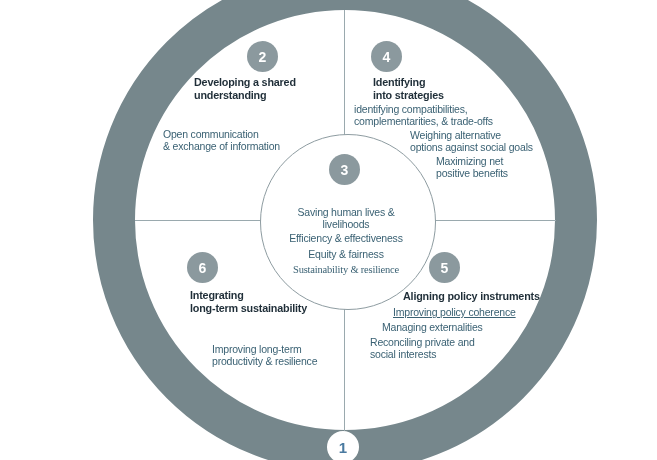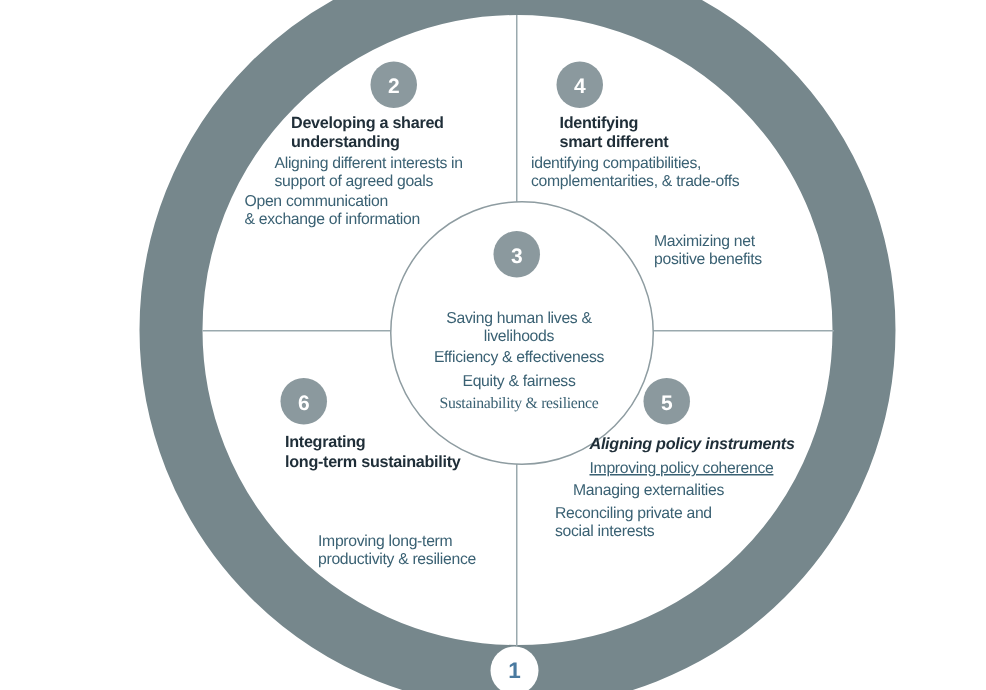--- a/index.html
+++ b/index.html
@@ -44,57 +44,57 @@
   <div class="ring"></div>
 
   <div class="line v" style="left:344px;top:10px;height:421px;"></div>
   <div class="line h" style="left:135px;top:220px;width:421px;"></div>
 
   <div class="badge" style="left:247px;top:41px;">
     <span>2</span>
   </div>
   <div class="txt hd" style="left:194px;top:76px;">Developing a shared
 understanding</div>
-  <div class="txt" style="left:183px;top:103px;">Aligning different interests in
-support of agreed goals</div>
   <div class="txt" style="left:163px;top:128px;">Open communication
 &amp; exchange of information</div>
 
   <div class="badge" style="left:371px;top:41px;">
     <span>4</span>
   </div>
   <div class="txt hd" style="left:373px;top:76px;">Identifying
-smart different</div>
+into strategies</div>
   <div class="txt" style="left:354px;top:103px;">identifying compatibilities,
 complementarities, &amp; trade-offs</div>
+  <div class="txt" style="left:410px;top:129px;">Weighing alternative
+options against social goals</div>
   <div class="txt" style="left:436px;top:155px;">Maximizing net
 positive benefits</div>
 
   <div class="center-circle"></div>
   <div class="badge" style="left:329px;top:154px;">
     <span>3</span>
   </div>
   <div class="txt ctr" style="left:258px;top:206px;width:176px;">Saving human lives &amp;
 livelihoods</div>
   <div class="txt ctr" style="left:258px;top:232px;width:176px;">Efficiency &amp; effectiveness</div>
   <div class="txt ctr" style="left:258px;top:248px;width:176px;">Equity &amp; fairness</div>
   <div class="txt ctr" style="left:258px;top:264px;width:176px;font-family:Liberation Serif, serif;">Sustainability &amp; resilience</div>
 
   <div class="badge" style="left:187px;top:252px;">
     <span>6</span>
   </div>
   <div class="txt hd" style="left:190px;top:289px;">Integrating
 long-term sustainability</div>
-  <div class="txt" style="left:212px;top:343px;margin-top:12px;">Improving long-term
+  <div class="txt" style="left:212px;top:343px;">Improving long-term
 productivity &amp; resilience</div>
 
   <div class="badge" style="left:429px;top:252px;">
     <span>5</span>
   </div>
-  <div class="txt hd" style="left:393px;top:290px;font-style:italic;">Aligning policy instruments</div>
+  <div class="txt hd" style="left:403px;top:290px;">Aligning policy instruments</div>
   <div class="txt" style="left:393px;top:306px;text-decoration:underline;">Improving policy coherence</div>
   <div class="txt" style="left:370px;top:336px;">Reconciling private and
 social interests</div>
   <div class="txt" style="left:382px;top:321px;">Managing externalities</div>
 
   <div class="badge white" style="left:327px;top:431px;">
     <span>1</span>
   </div>
 
 </div>

